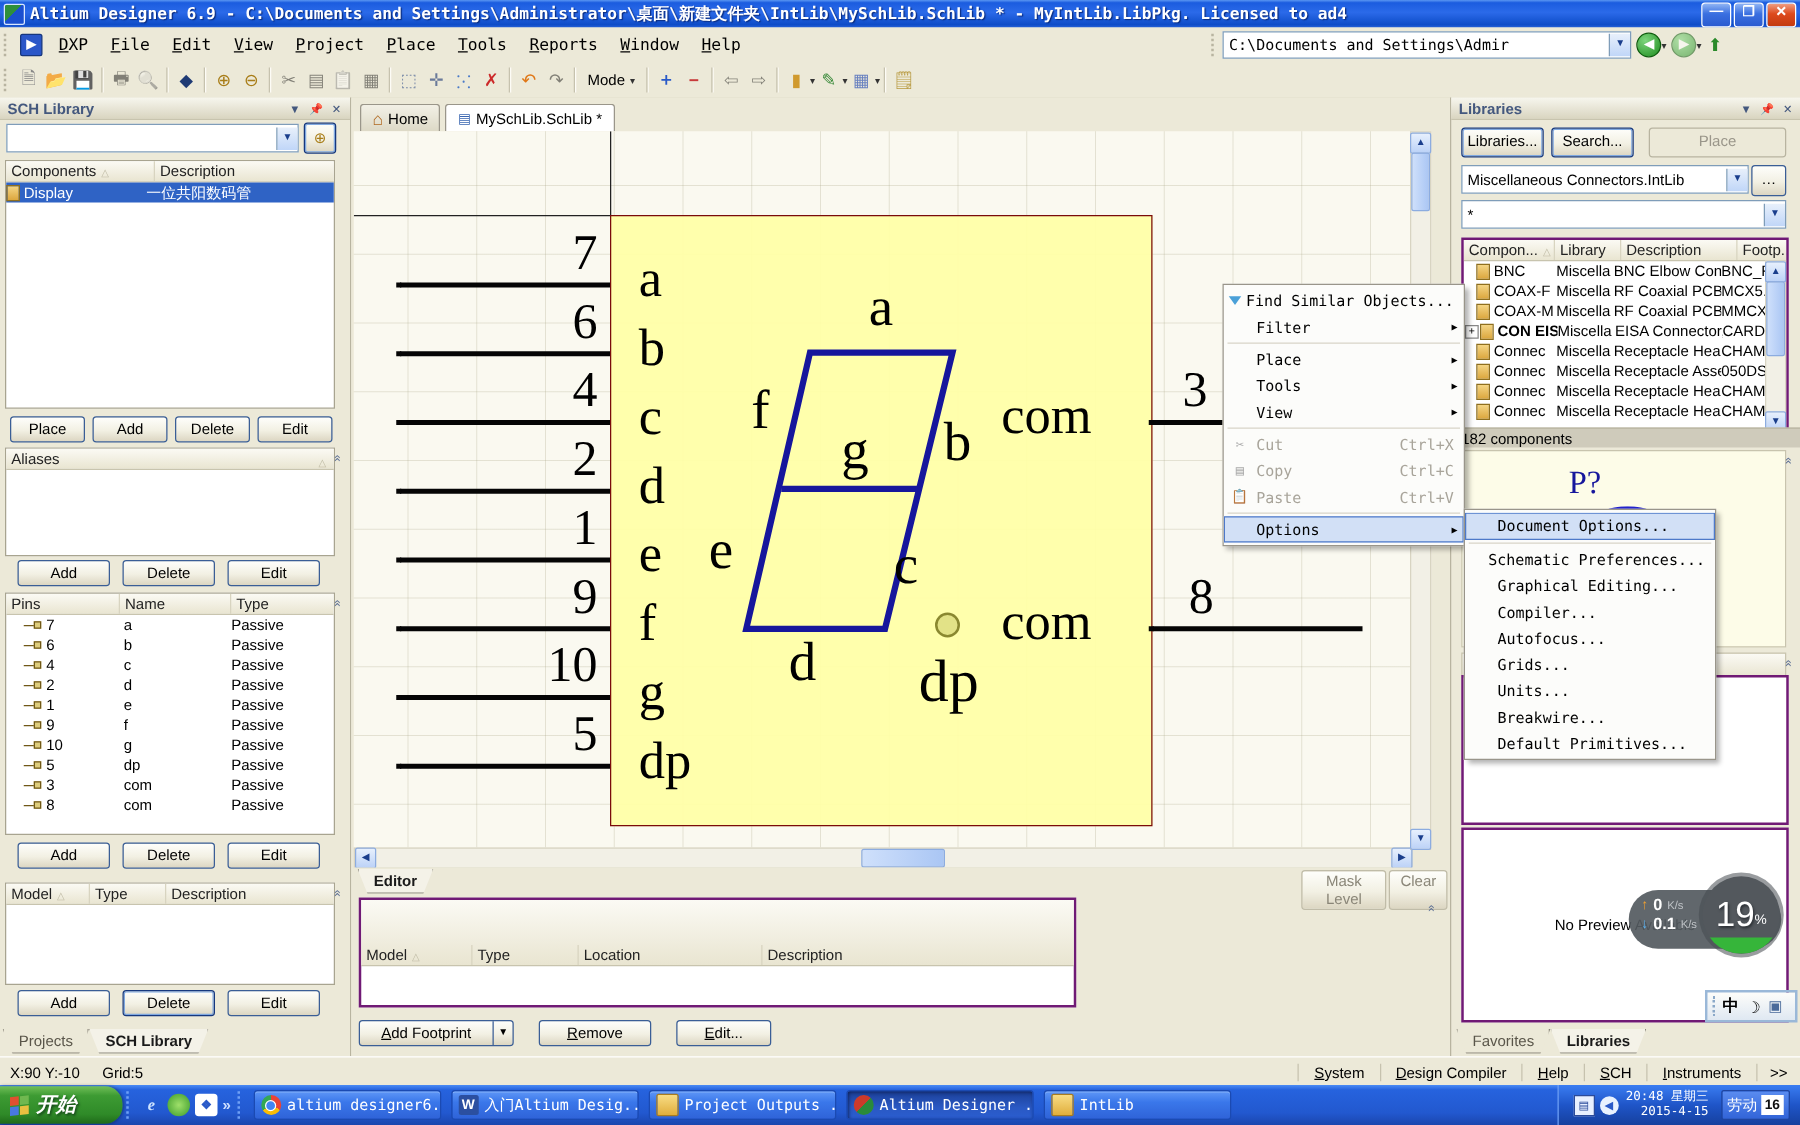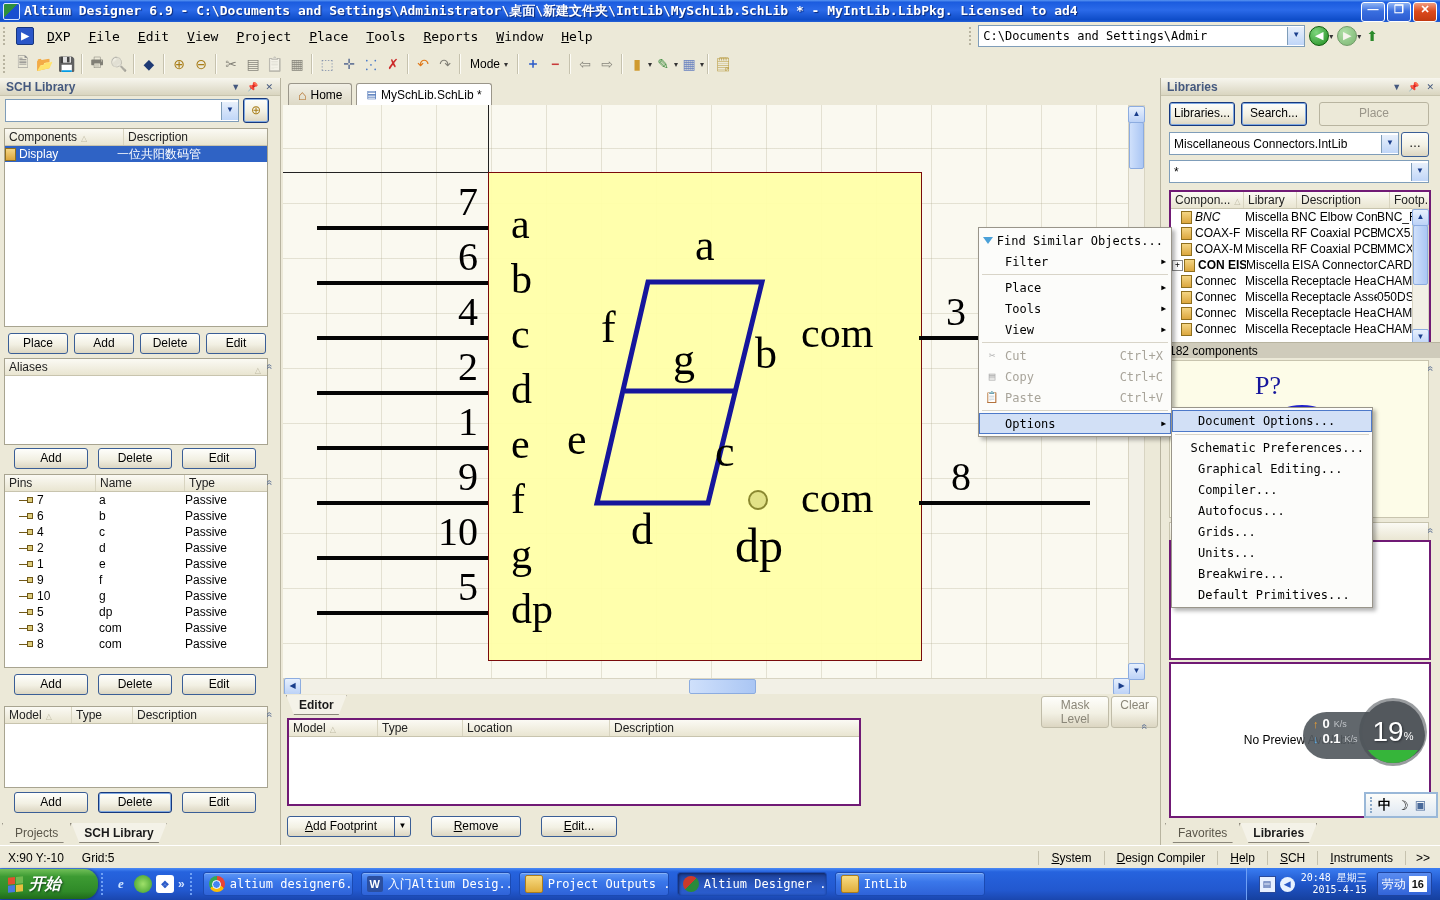--- a/index.html
+++ b/index.html
@@ -465,21 +465,21 @@
     <span class="btab act" style="position:absolute;left:3px;top:1px;">Editor</span>
     <span class="abs" style="left:758px;top:2px;display:flex;">
       <span class="xpbtn" style="padding:1px 8px;color:#8a8678;border-color:#c0bca8;">Mask Level</span>
       <span class="xpbtn" style="padding:1px 8px;color:#8a8678;border-color:#c0bca8;margin-left:2px;">Clear</span>
     </span>
 
     <div class="abs whitebox" style="left:4px;top:24px;width:570px;height:84px;">
       <div class="thead">
         <span class="thcell" style="width:80px;"><span>Model</span><span class="sorttri">△</span></span>
         <span class="thcell" style="width:76px;">Type</span>
-        <span class="thcell" style="width:138px;">Location</span>
+        <span class="thcell" style="width:138px;margin-top:36px;">Location</span>
         <span class="thcell" style="flex:1;border-right:none;">Description</span>
       </div>
     </div>
 
     <div class="collapse" style="left:860px;top:26px;">«</div>
 
     <div class="abs" style="left:4px;top:122px;display:flex;gap:20px;">
       <span class="xpbtn" style="width:122px;height:19px;line-height:18px;display:inline-flex;">
         <span style="flex:1;" class="u1">Add Footprint</span>
         <span style="border-left:1px solid #3a5e96;width:15px;font-size:8px;line-height:18px;">▼</span>
@@ -513,21 +513,21 @@
     <div class="abs whitebox" style="left:8px;top:112px;width:258px;height:152px;overflow:hidden;">
       <div class="thead">
         <span class="thcell" style="width:64px;"><span>Compon...</span><span class="sorttri">△</span></span>
         <span class="thcell" style="width:44px;">Library</span>
         <span class="thcell" style="width:84px;">Description</span>
         <span class="thcell" style="flex:1;border-right:none;">Footp...</span>
       </div>
       <div class="row16">
           <span style="width:10px;"></span>
           <span class="chip"></span>
-          <span style="width:50px;overflow:hidden;font-style:italic;">BNC</span>
+          <span style="width:50px;overflow:hidden;">BNC</span>
           <span style="width:46px;overflow:hidden;">Miscella</span>
           <span style="width:86px;overflow:hidden;">BNC Elbow Conr</span>
           <span style="overflow:hidden;">BNC_RA</span>
         </div>
       <div class="row16">
           <span style="width:10px;"></span>
           <span class="chip"></span>
           <span style="width:50px;overflow:hidden;">COAX-F</span>
           <span style="width:46px;overflow:hidden;">Miscella</span>
           <span style="width:86px;overflow:hidden;">RF Coaxial PCB I</span>

